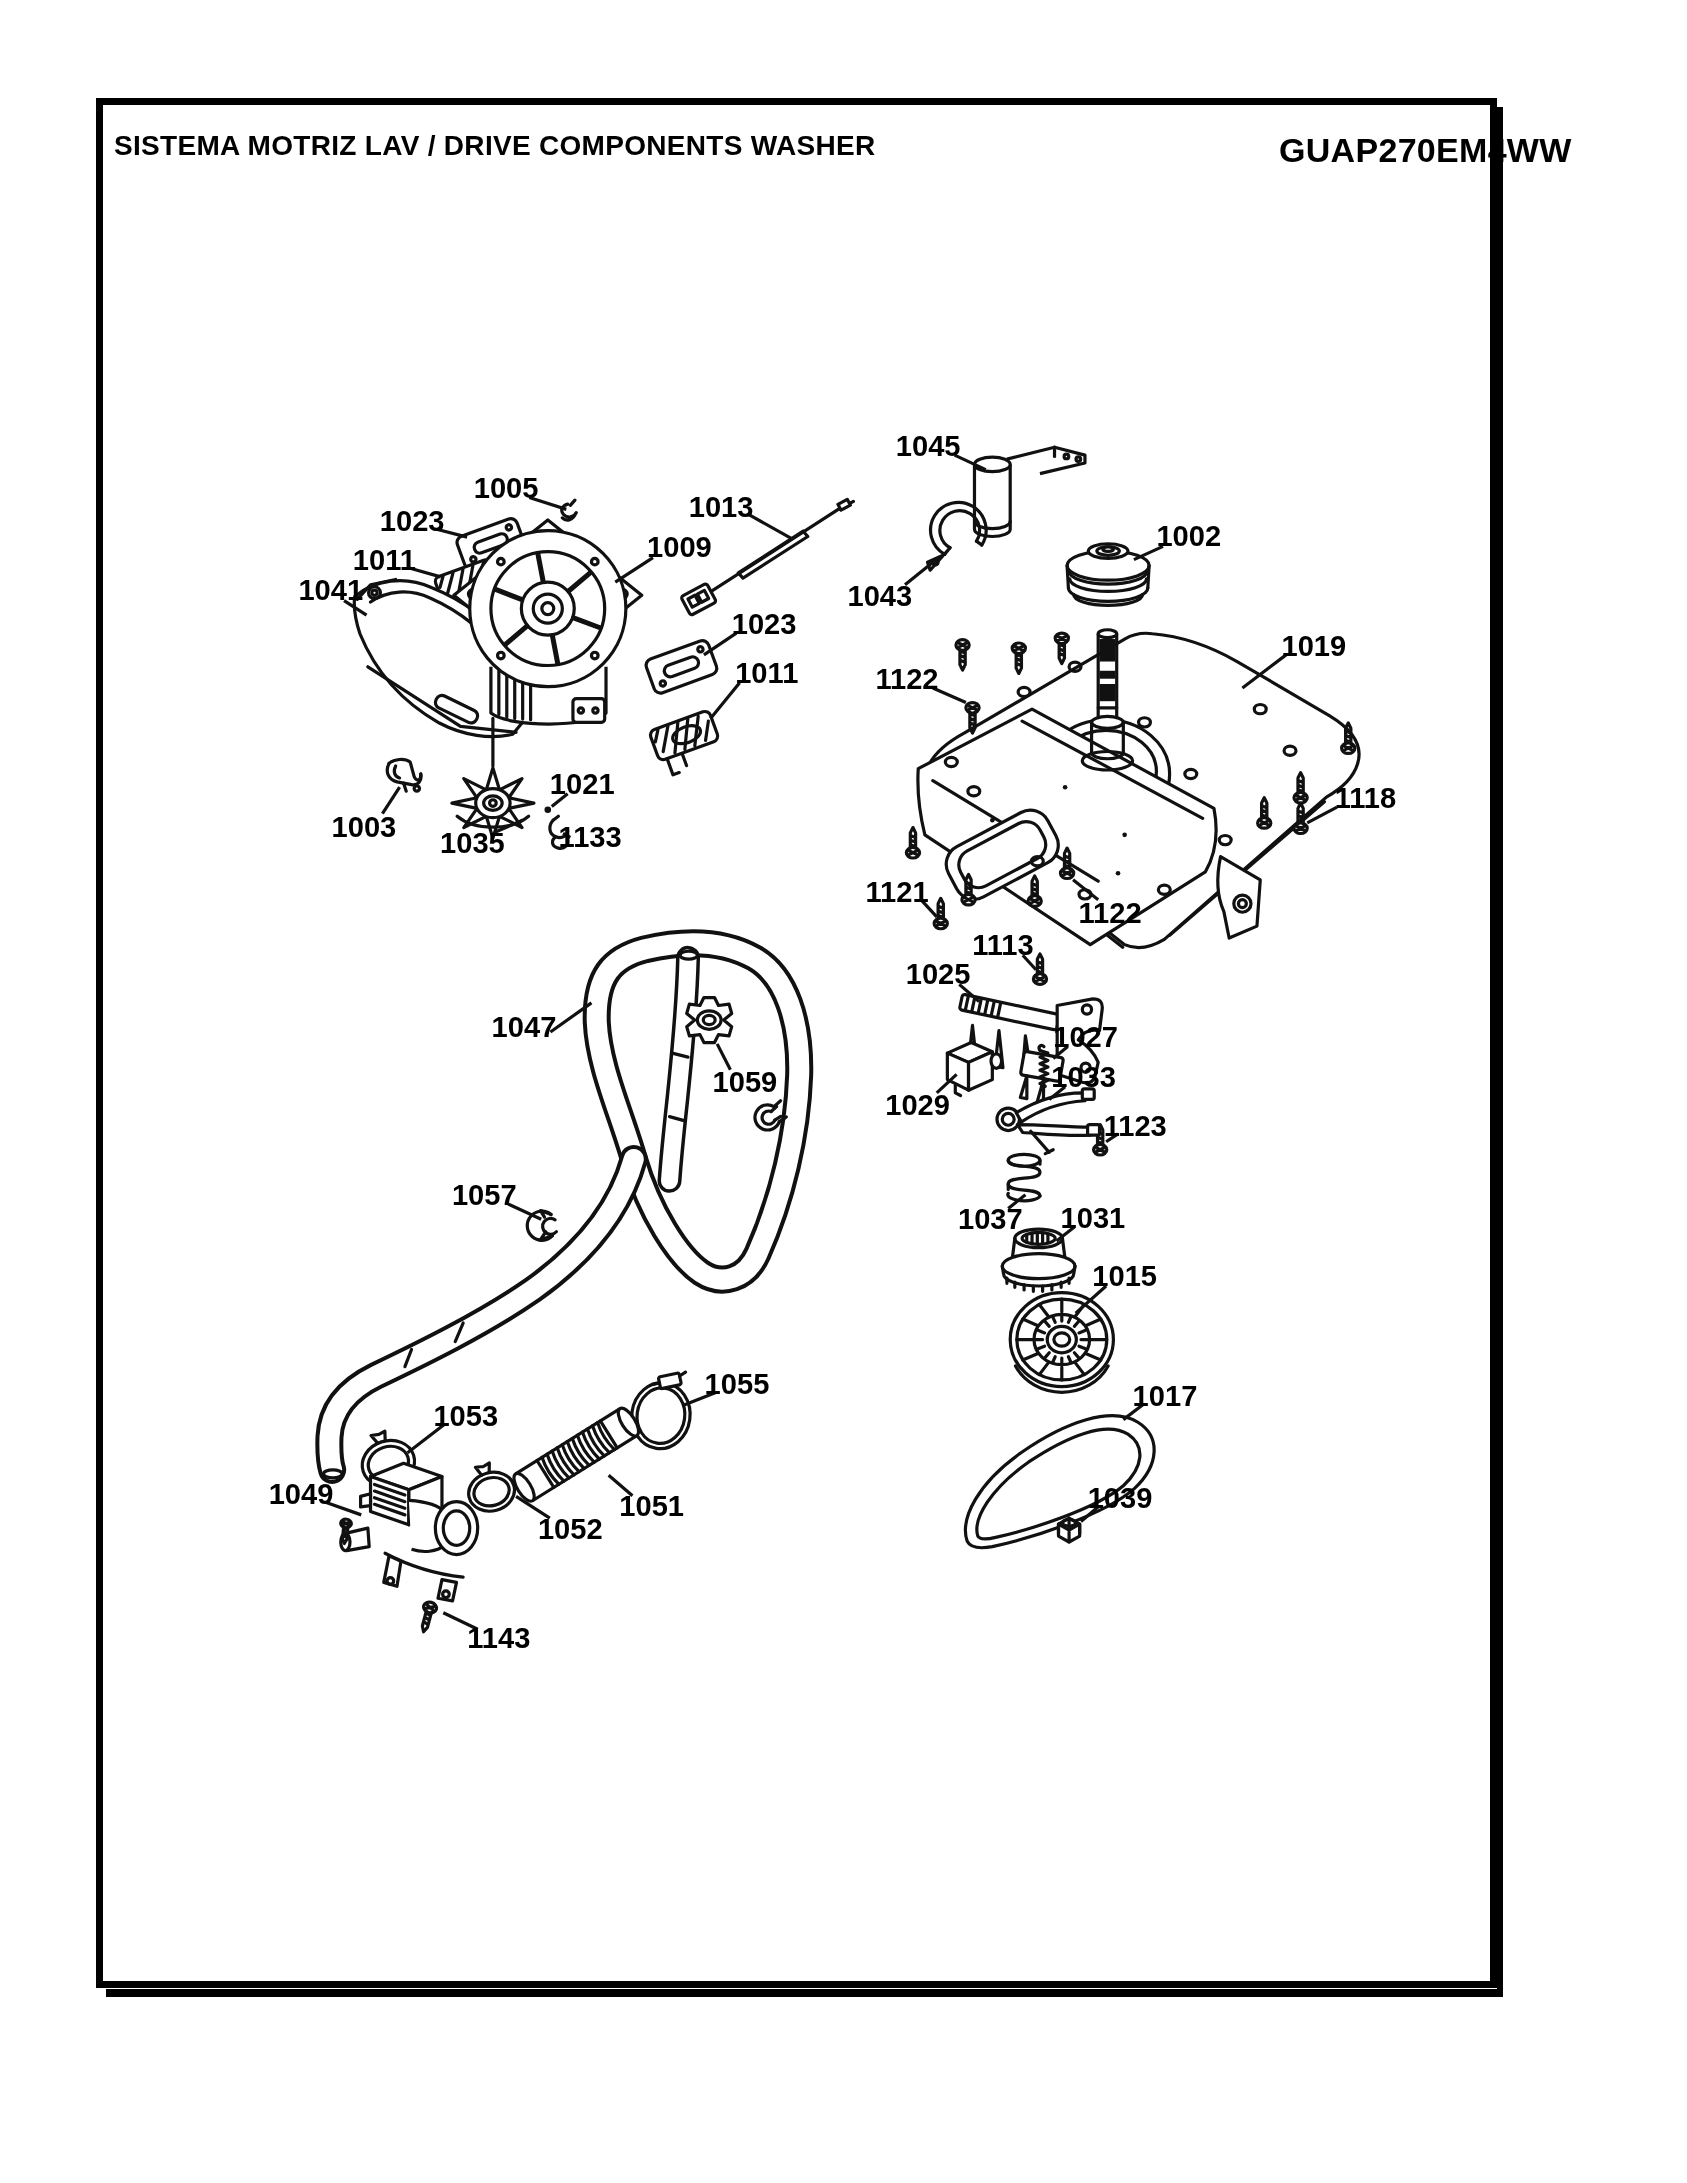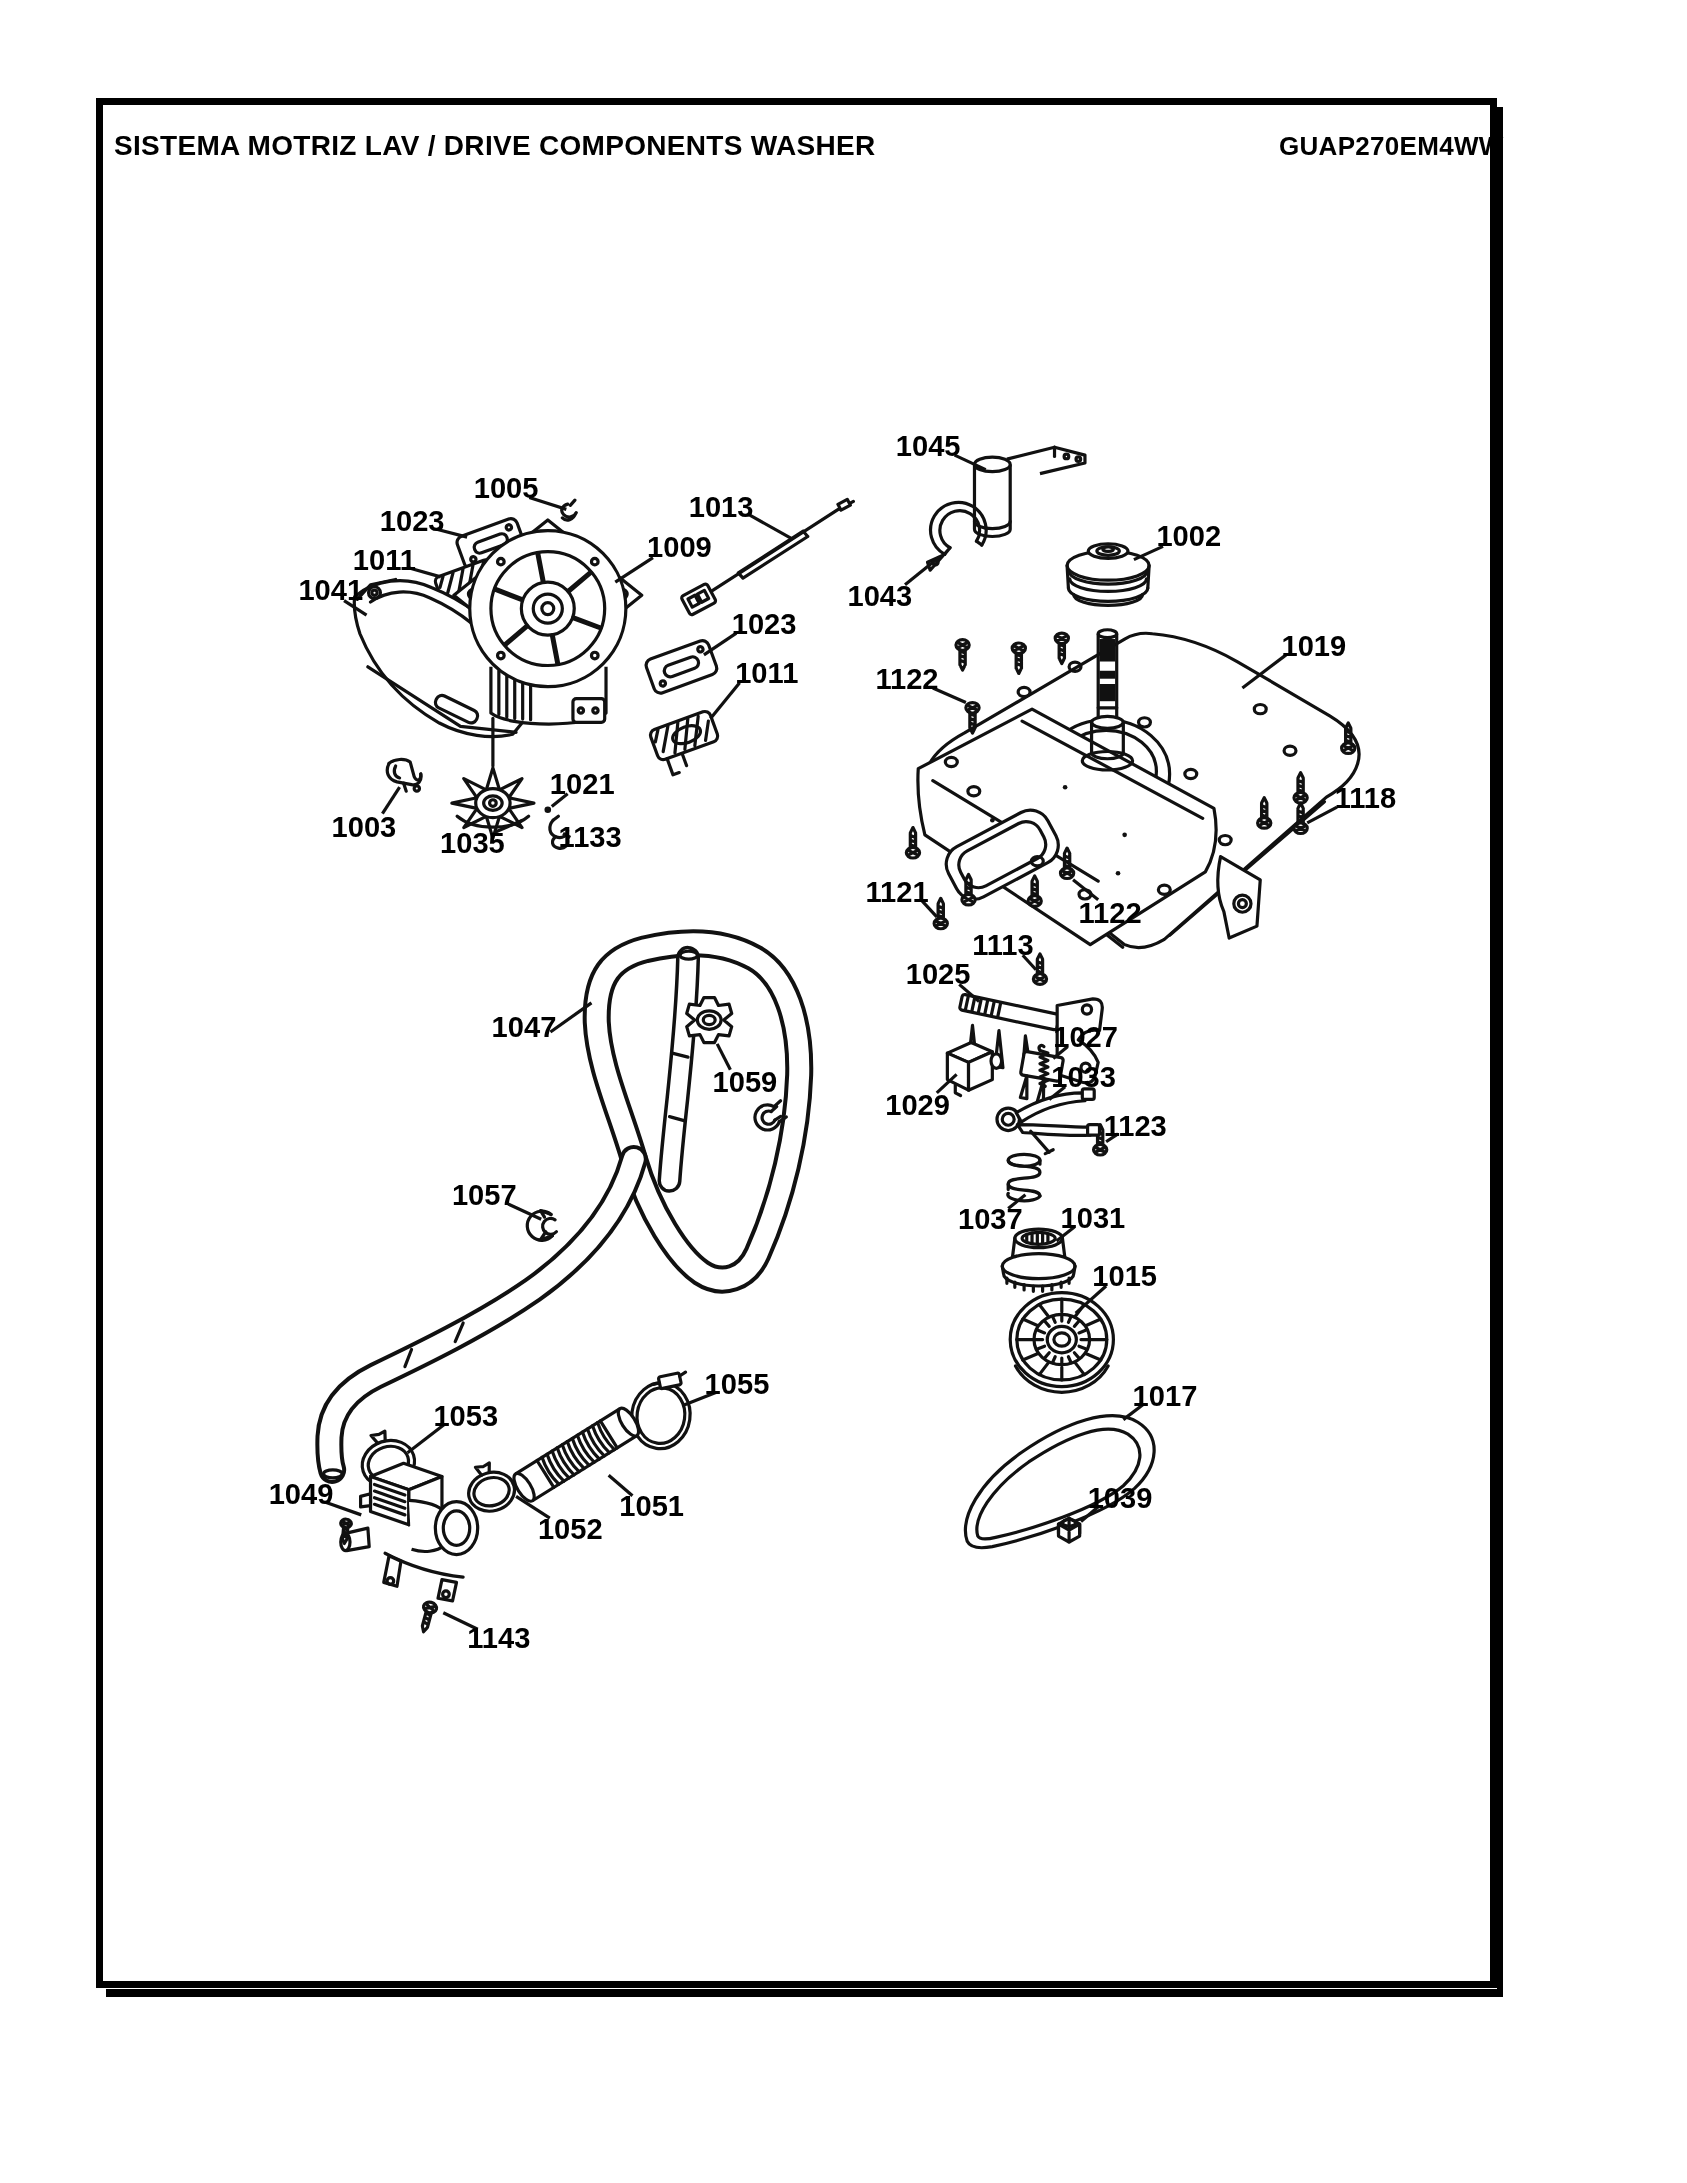--- a/index.html
+++ b/index.html
@@ -3,21 +3,21 @@
 <meta charset="utf-8">
 <style>
   html,body{margin:0;padding:0;background:#ffffff;}
   .page{position:relative;width:1687px;height:2050px;background:#ffffff;overflow:hidden;
         font-family:"Liberation Sans",sans-serif;color:#000;text-decoration:underline;}
   .frame{position:absolute;box-sizing:border-box;left:96px;top:98px;width:1401px;height:1890px;
          border:7.3px solid #000;background:transparent;}
   .shadow-b{position:absolute;left:106px;top:1989px;width:1397px;height:8px;background:#000;}
   .shadow-r{position:absolute;left:1497px;top:107px;width:6px;height:1886px;background:#000;}
   .title{position:absolute;left:114px;top:130px;font-size:28px;font-weight:bold;letter-spacing:0.3px;white-space:nowrap;}
-  .model{position:absolute;left:1279px;top:131px;font-size:26px;font-weight:bold;letter-spacing:0.3px;white-space:nowrap;}
+  .model{position:absolute;left:1279px;top:131px;font-size:34px;font-weight:bold;letter-spacing:0.3px;white-space:nowrap;}
   svg.art{position:absolute;left:0;top:0;width:1687px;height:2183px;}
   svg.art *{vector-effect:non-scaling-stroke;}
   .ln{stroke:#111;stroke-width:3.2;fill:none;stroke-linecap:round;stroke-linejoin:round;}
   .lnf{stroke:#111;stroke-width:3.2;fill:#fff;stroke-linejoin:round;}
   .thick{stroke:#111;stroke-width:5;fill:none;stroke-linecap:round;}
   .solid{fill:#111;stroke:none;}
   .tube-o{stroke:#111;stroke-width:28;fill:none;stroke-linecap:round;stroke-linejoin:round;}
   .tube-i{stroke:#fff;stroke-width:20;fill:none;stroke-linecap:round;stroke-linejoin:round;}
   .pipe-o{stroke:#111;stroke-width:24;fill:none;stroke-linecap:round;}
   .pipe-i{stroke:#fff;stroke-width:17;fill:none;stroke-linecap:round;}

